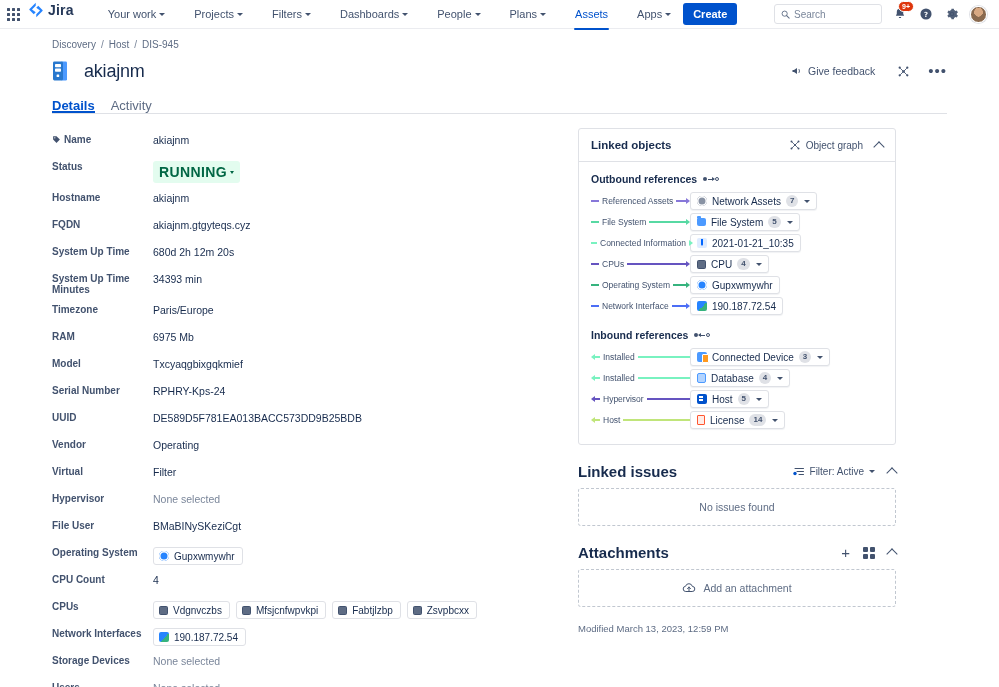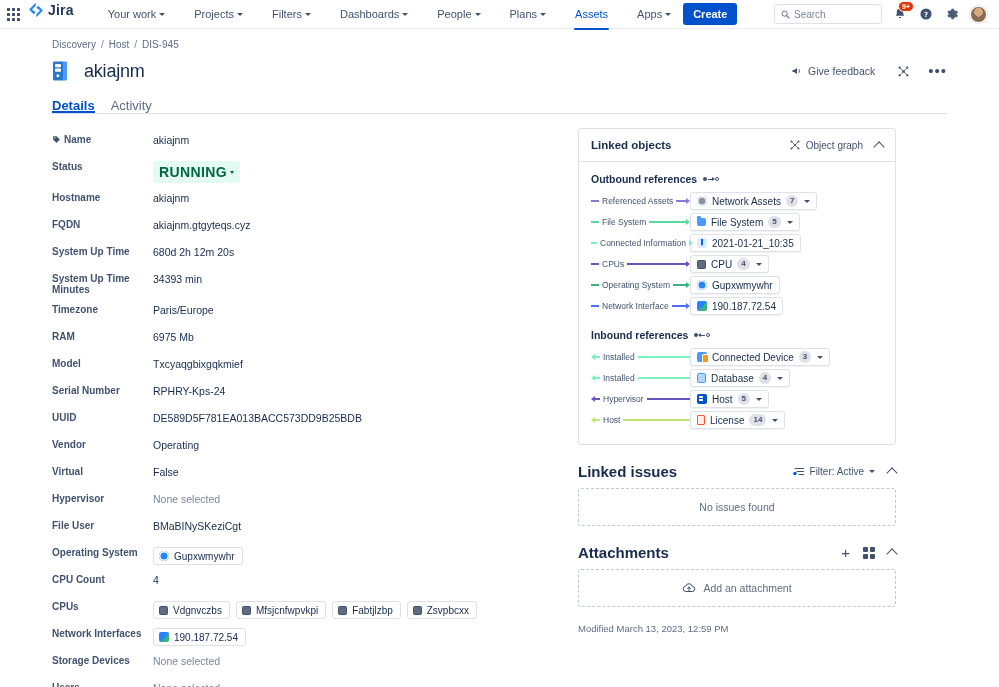--- a/index.html
+++ b/index.html
@@ -453,21 +453,21 @@
       <div class="field-label">
           <span>Vendor</span>
         </div>
       <div class="field-value">Operating</div>
     </div>
 
     <div class="field-row">
       <div class="field-label">
           <span>Virtual</span>
         </div>
-      <div class="field-value">False</div>
+      <div class="field-value">Filter</div>
     </div>
 
     <div class="field-row">
       <div class="field-label">
           <span>Hypervisor</span>
         </div>
       <div class="field-value muted">None selected</div>
     </div>
 
     <div class="field-row">

